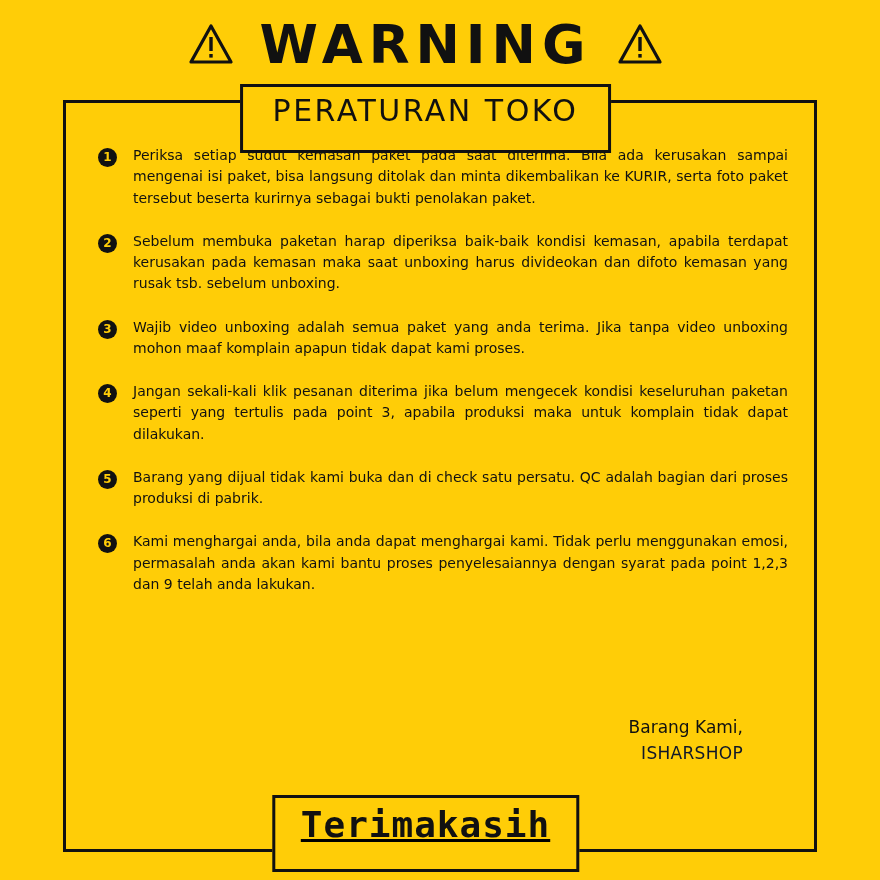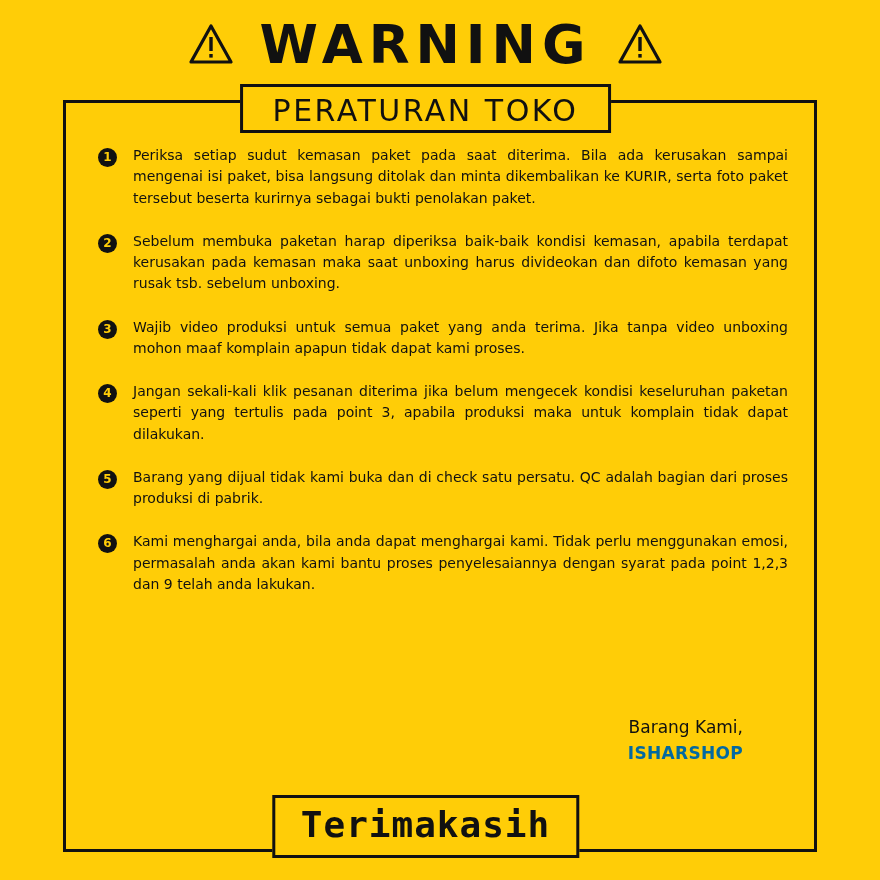--- a/index.html
+++ b/index.html
@@ -53,42 +53,43 @@
     box-sizing: border-box;
   }
   
   .title-box {
     position: absolute;
     left: 50%;
     transform: translateX(-50%);
     top: 84px;
     background: #FFCD07;
     border: 3px solid #111;
-    padding: 9px 30px 4px 30px;
+    padding: 9px 30px 24px 30px;
     z-index: 5;
   }
   .title-text {
     font-family: "DejaVu Sans", sans-serif;
     font-size: 30px;
     font-weight: 400;
     letter-spacing: 2.5px;
     color: #111;
     line-height: 1;
     white-space: nowrap;
   }
   
   .thanks-box {
     position: absolute;
     left: 50%;
     transform: translateX(-50%);
     top: 795px;
     background: #FFCD07;
     border: 3px solid #111;
-    padding: 6px 26px 10px 26px;
+    padding: 6px 26px 24px 26px;
     z-index: 5;
+    text-decoration: underline;
   }
   .thanks-text {
     font-family: "DejaVu Sans Mono", monospace;
     font-size: 36px;
     font-weight: 700;
     letter-spacing: 1px;
     color: #111;
     line-height: 1.15;
     white-space: nowrap;
   }
@@ -137,22 +138,22 @@
   }
   .sig-line1 {
     font-family: "DejaVu Sans", sans-serif;
     font-size: 17px;
     color: #111;
     line-height: 1.5;
   }
   .sig-line2 {
     font-family: "DejaVu Sans", sans-serif;
     font-size: 17px;
-    font-weight: 700;
-    color: #0369a1;
+    font-weight: 400;
+    color: #0f172a;
     line-height: 1.5;
     letter-spacing: 0.3px;
   }
 </style>
 </head>
 <body>
 
 <div class="poster">
 
   <div class="header">
@@ -186,21 +187,21 @@
       <div class="rule-text">Periksa setiap sudut kemasan paket pada saat diterima. Bila ada kerusakan sampai mengenai isi paket, bisa langsung ditolak dan minta dikembalikan ke KURIR, serta foto paket tersebut beserta kurirnya sebagai bukti penolakan paket.</div>
     </div>
 
     <div class="rule">
       <div class="bullet">2</div>
       <div class="rule-text">Sebelum membuka paketan harap diperiksa baik-baik kondisi kemasan, apabila terdapat kerusakan pada kemasan maka saat unboxing harus divideokan dan difoto kemasan yang rusak tsb. sebelum unboxing.</div>
     </div>
 
     <div class="rule">
       <div class="bullet">3</div>
-      <div class="rule-text">Wajib video produksi untuk semua paket yang anda terima. Jika tanpa video unboxing mohon maaf komplain apapun tidak dapat kami proses.</div>
+      <div class="rule-text">Wajib video unboxing adalah semua paket yang anda terima. Jika tanpa video unboxing mohon maaf komplain apapun tidak dapat kami proses.</div>
     </div>
 
     <div class="rule">
       <div class="bullet">4</div>
       <div class="rule-text">Jangan sekali-kali klik pesanan diterima jika belum mengecek kondisi keseluruhan paketan seperti yang tertulis pada point 3, apabila produksi maka untuk komplain tidak dapat dilakukan.</div>
     </div>
 
     <div class="rule">
       <div class="bullet">5</div>
       <div class="rule-text">Barang yang dijual tidak kami buka dan di check satu persatu. QC adalah bagian dari proses produksi di pabrik.</div>

